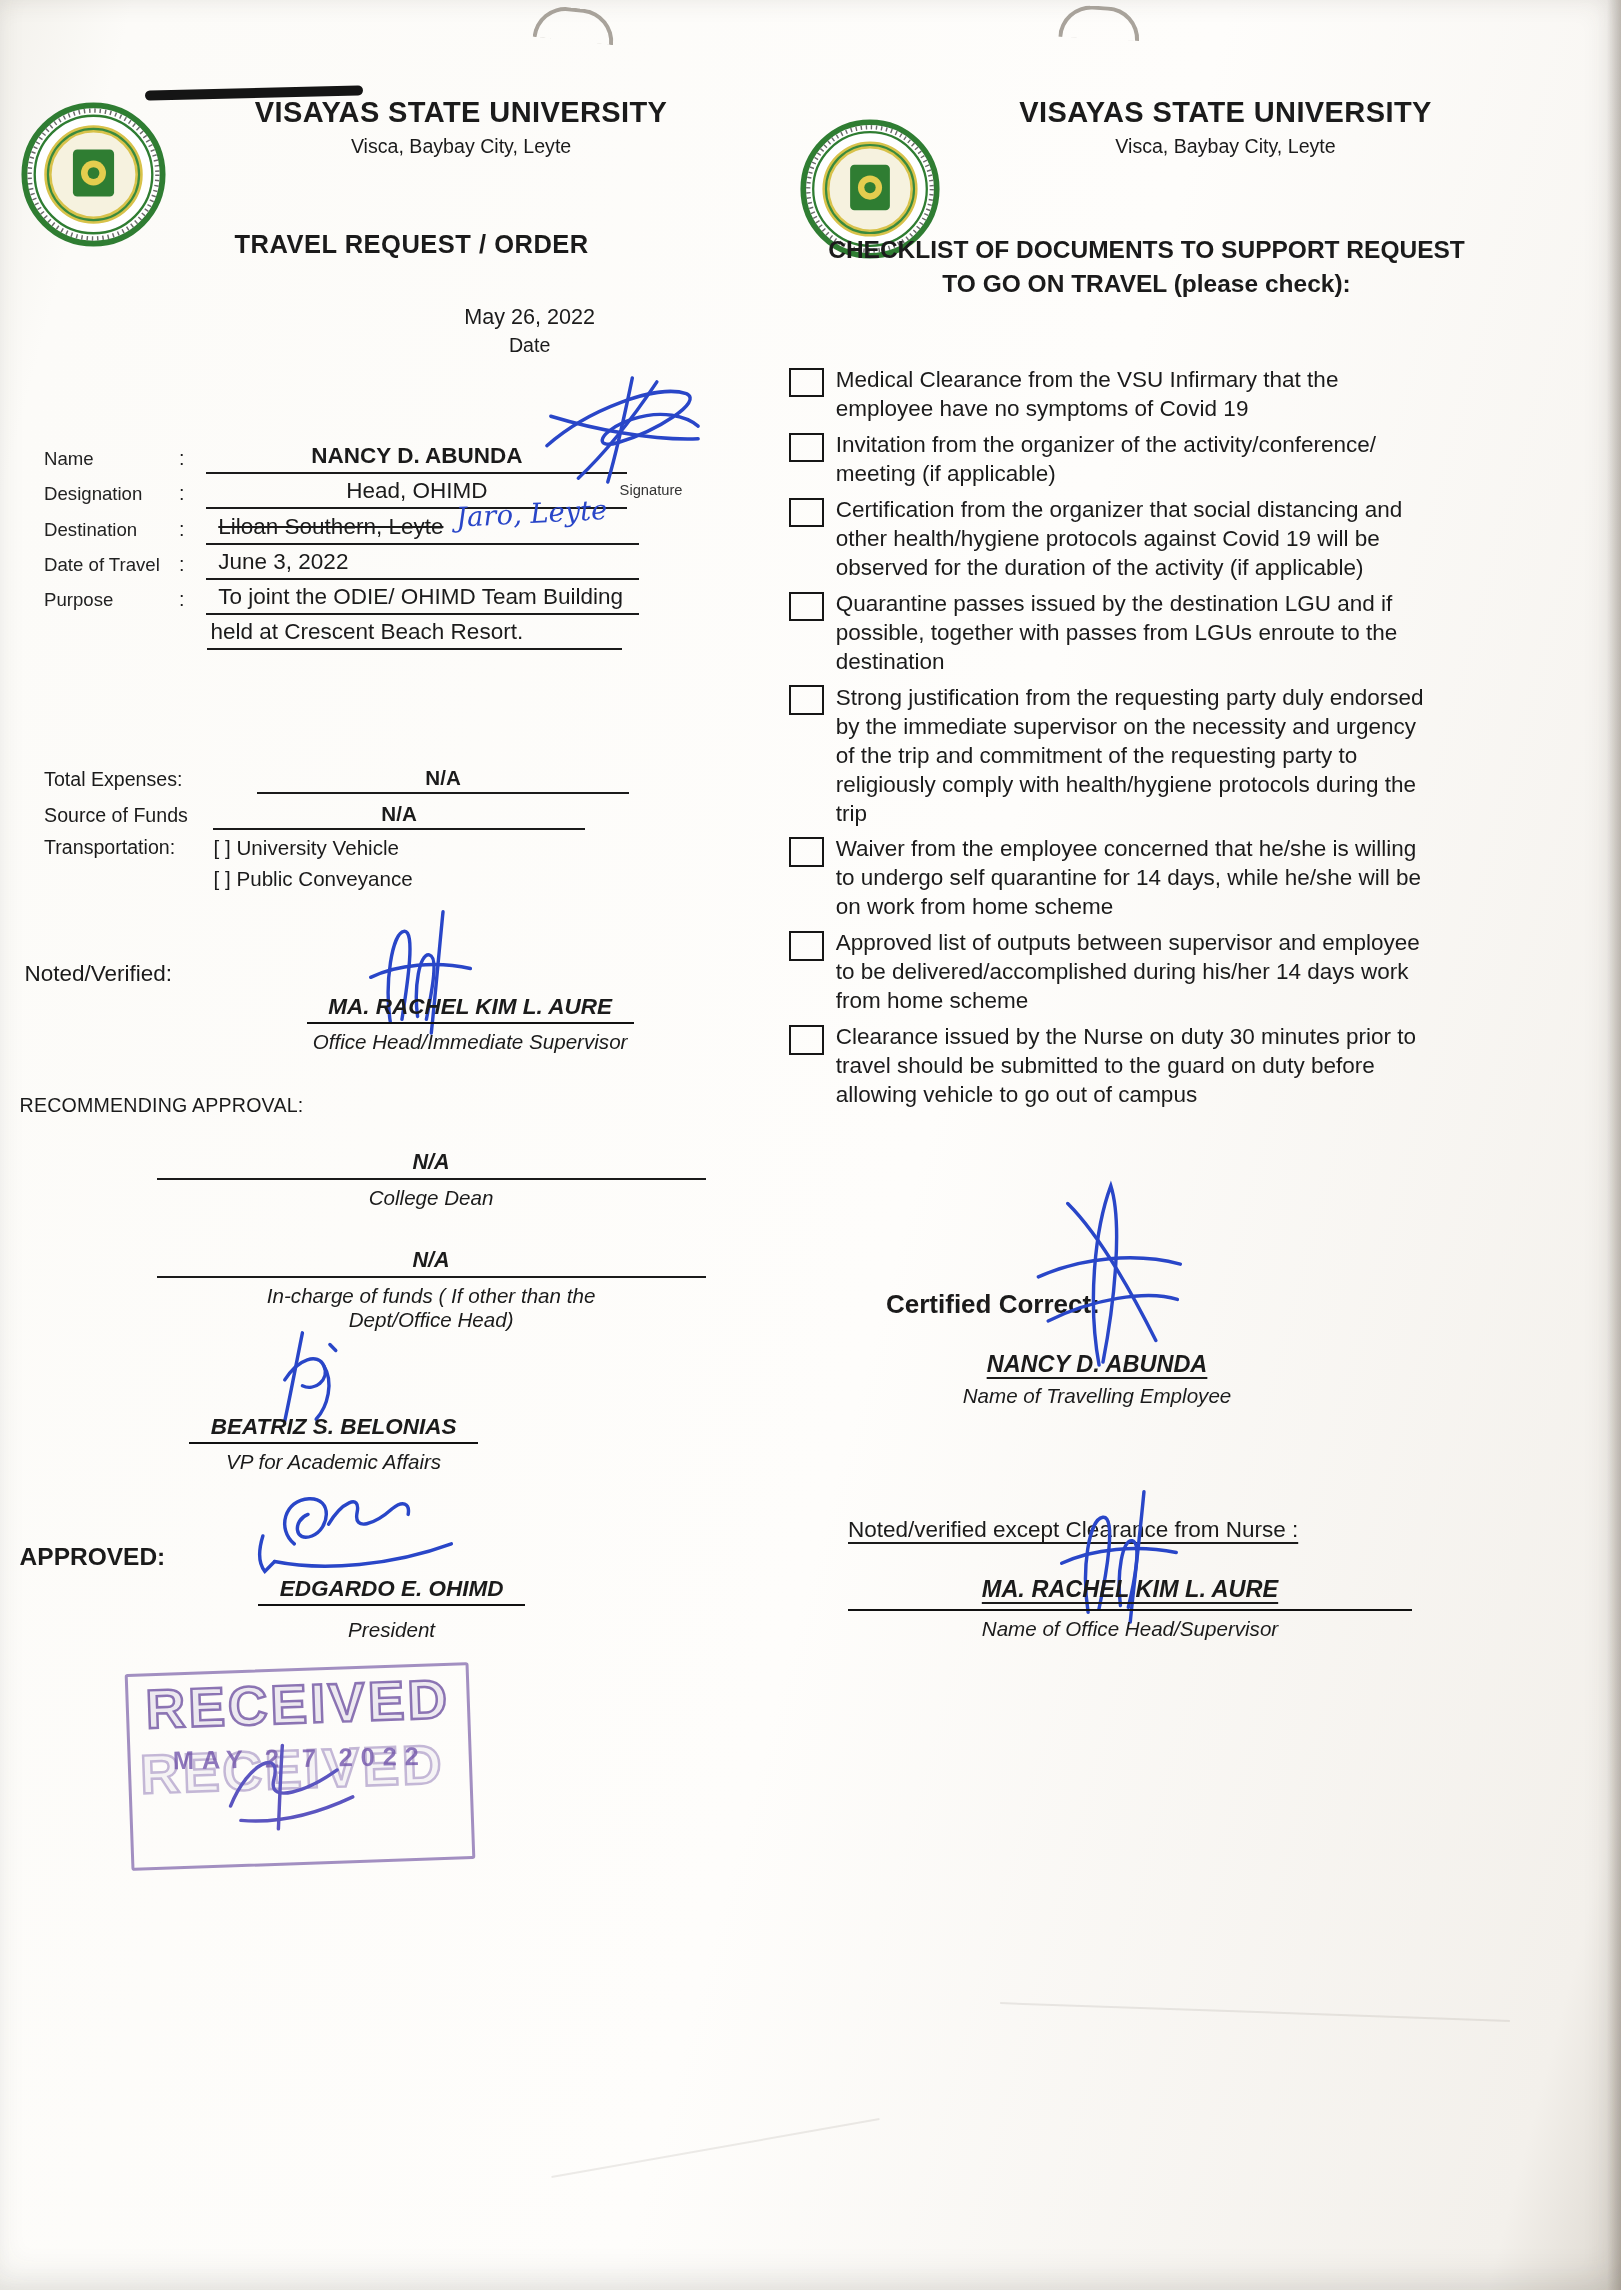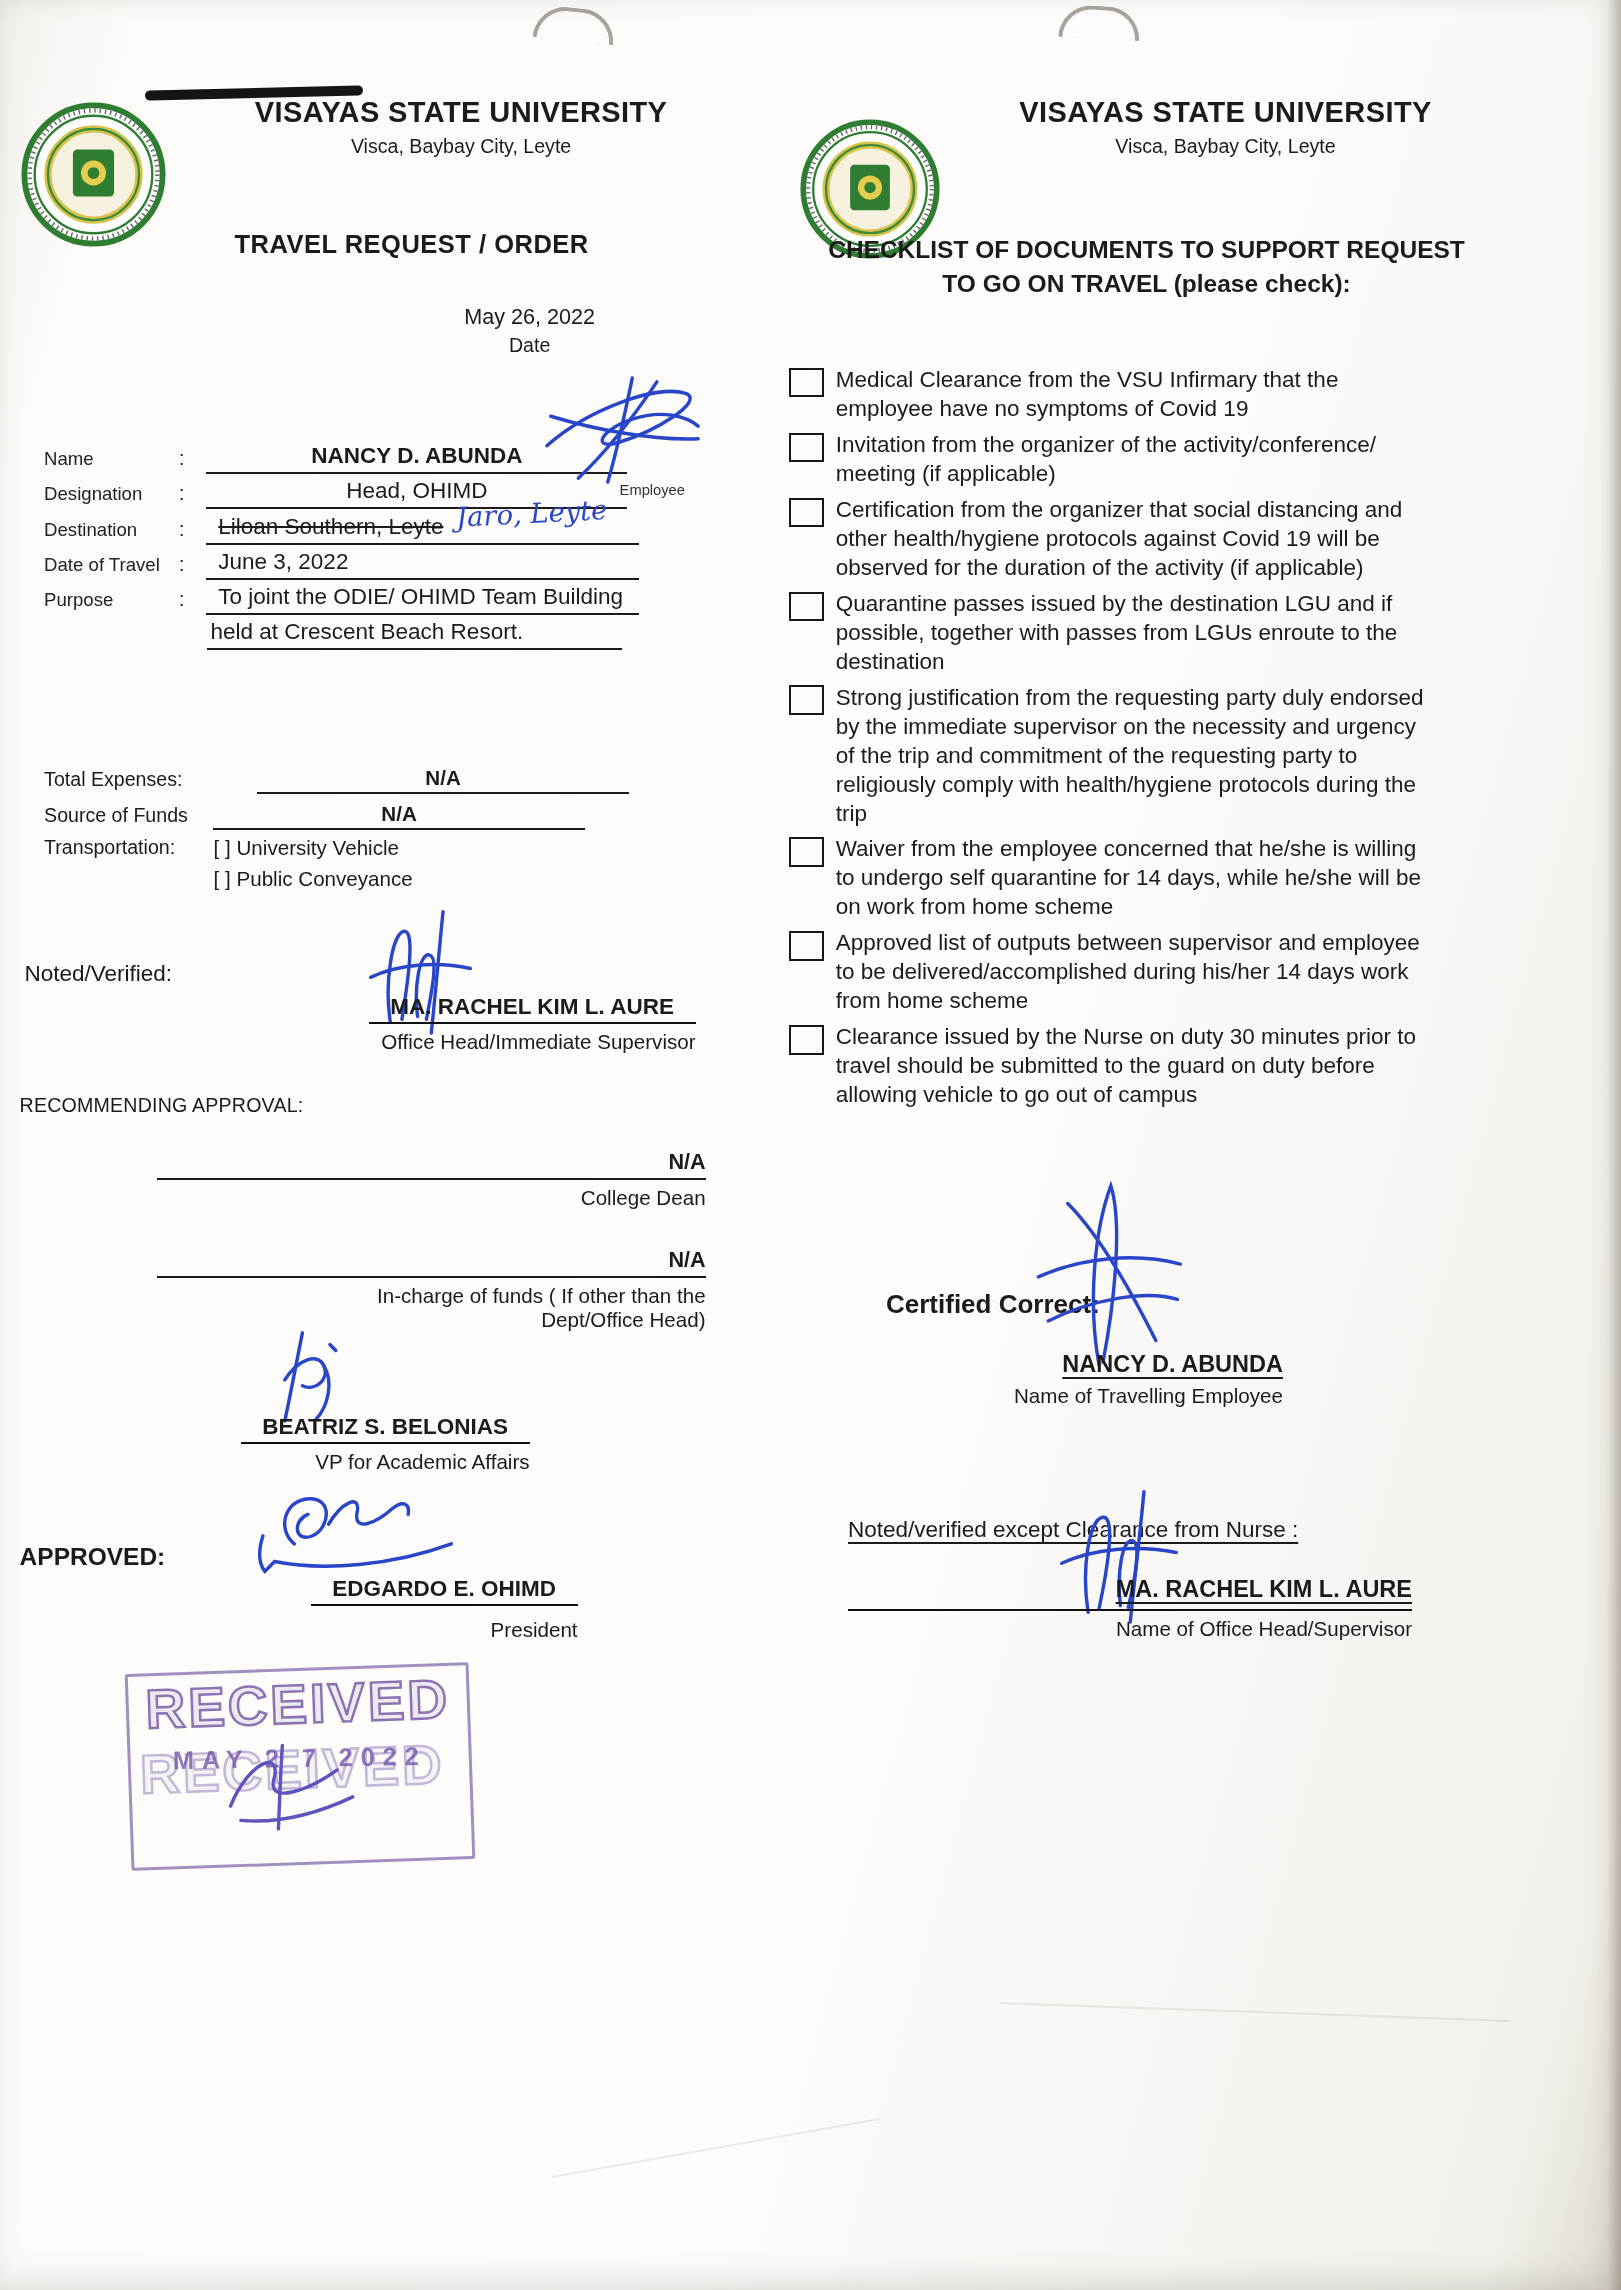--- a/index.html
+++ b/index.html
@@ -31,21 +31,21 @@
   .pline{position:absolute;border-bottom:2px solid #1b1b1b;font-size:22.5px;text-align:left;padding:0 0 2.9px 3.9px;}
   .struck{text-decoration:line-through;}
   .handwrite{font-family:"DejaVu Serif",serif;font-style:italic;color:#2946c8;font-size:27.4px;position:absolute;left:250px;top:-15.7px;white-space:nowrap;transform:rotate(-3deg);}
   .smalltag{position:absolute;font-size:14.7px;color:#333;}
   .srow{position:absolute;left:24.5px;display:flex;align-items:flex-end;}
   .slabel{width:169px;font-size:19.6px;padding-bottom:2.9px;}
   .sline{width:372px;border-bottom:2px solid #1b1b1b;text-align:center;font-size:20.6px;font-weight:bold;padding-bottom:2px;}
   .opt{position:absolute;font-size:20.6px;}
   .secthead{position:absolute;font-size:22.5px;}
   .recommend{position:absolute;font-size:19.6px;letter-spacing:0.2px;}
-  .cblock{position:absolute;text-align:right;}
+  .cblock{position:absolute;text-align:center;font-style:italic;}
   .nline{display:inline-block;border-bottom:2px solid #111;padding:0 21.6px 2px 21.6px;font-size:22.5px;font-weight:bold;}
   .capt{font-size:20.6px;margin-top:5.9px;}
   .nacell{border-bottom:2px solid #1b1b1b;font-size:21.6px;font-weight:bold;padding-bottom:2.9px;}
   .approved{position:absolute;font-size:24.5px;font-weight:bold;}
   
   .sig{position:absolute;color:#2946c8;}
   .sig path{fill:none;stroke:currentColor;stroke-width:3.5;stroke-linecap:round;}
   
   .stamp{position:absolute;left:108px;top:1668px;width:338px;height:191px;border:3.9px solid rgba(113,84,163,.65);transform:rotate(-2deg);border-radius:2.9px;}
   .stamp-word{font-weight:bold;font-size:55px;letter-spacing:2.9px;text-align:center;color:rgba(122,95,176,.12);-webkit-text-stroke:2.5px rgba(113,84,163,.8);line-height:1;padding-top:5.9px;}
@@ -104,21 +104,21 @@
       <span class="fcolon">:</span>
       <span class="fline bold">NANCY D. ABUNDA</span>
     </div>
 
     <div class="row" style="top:478px;">
       <span class="flabel">Designation</span>
       <span class="fcolon">:</span>
       <span class="fline">Head, OHIMD</span>
     </div>
 
-    <span class="smalltag" style="left:600px;top:482px;">Employee</span>
+    <span class="smalltag" style="left:600px;top:482px;">Signature</span>
 
     <div class="row" style="top:514px;">
       <span class="flabel">Destination</span>
       <span class="fcolon">:</span>
       <span class="fline left">
         <span class="struck">Liloan Southern, Leyte</span>
         <span class="handwrite">Jaro, Leyte</span>
       </span>
     </div>
 

